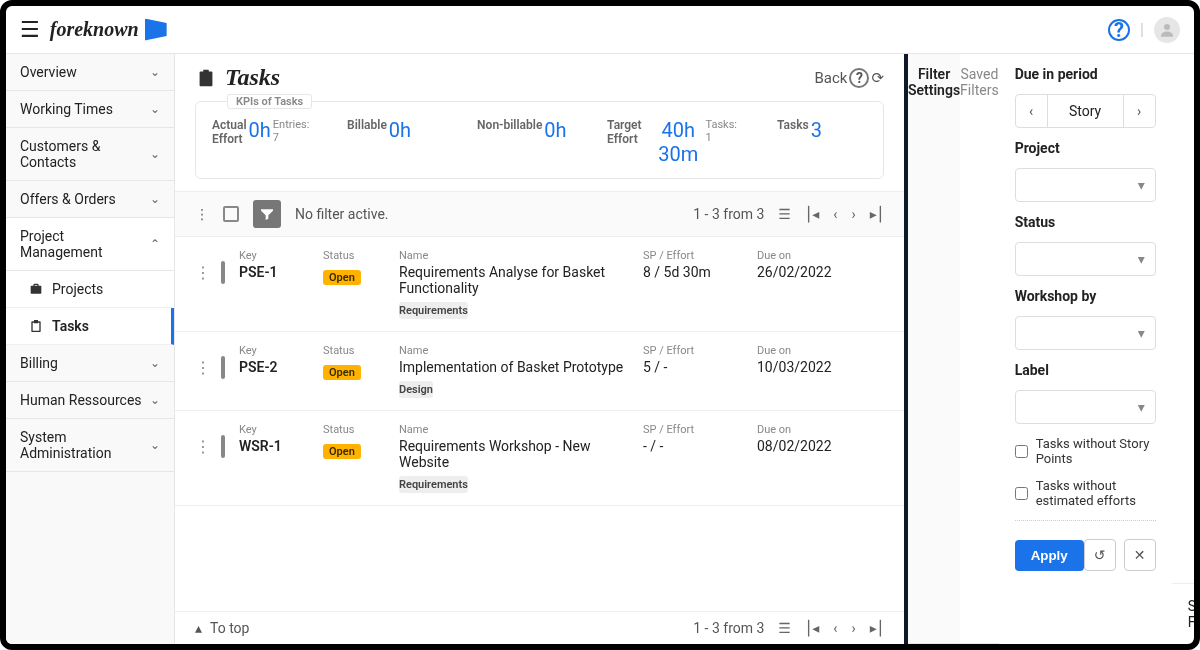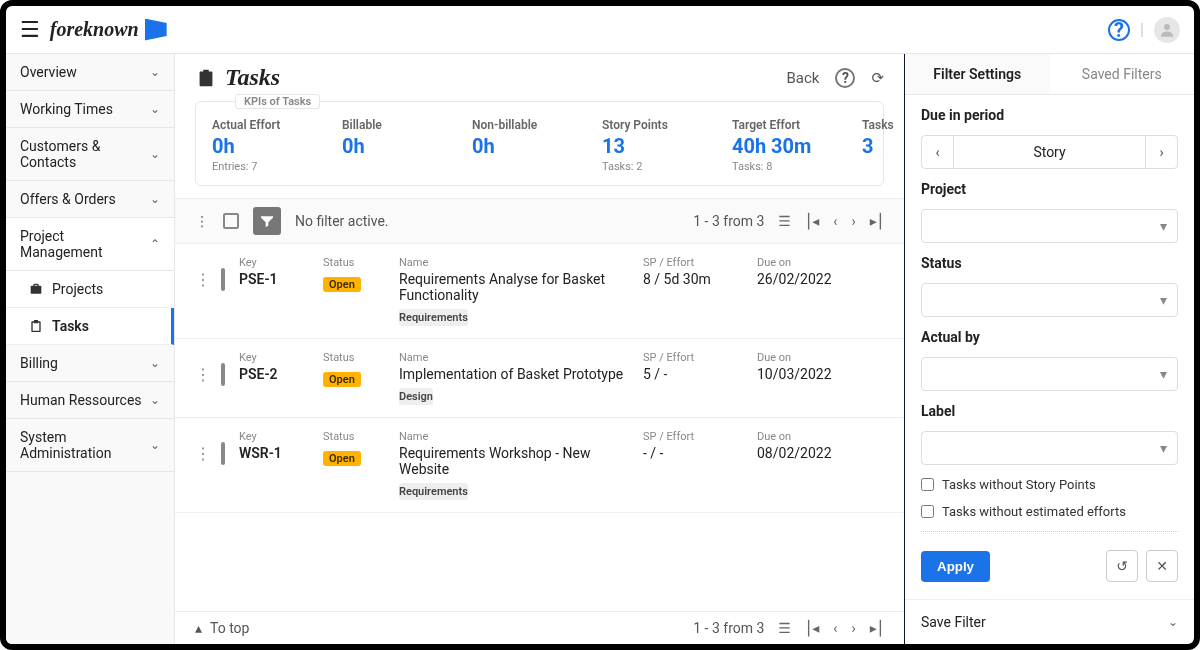--- a/index.html
+++ b/index.html
@@ -18,28 +18,28 @@
   .sidebar { width:169px; border-right:1px solid #e6e6e6; background:#f9f9fa; display:flex; flex-direction:column; font-size:14px; }
   .nav-item { display:flex; align-items:center; justify-content:space-between; padding:10px 14px; border-bottom:1px solid #e6e6e6; cursor:pointer; background:#f9f9fa;}
   .nav-sub { display:flex; align-items:center; gap:8px; padding:10px 14px 10px 22px; cursor:pointer; background:#fff; border-bottom:1px solid #eee; border-right:3px solid transparent;}
   .nav-sub.active { border-right:3px solid #1a73e8; font-weight:600; }
   .chev { font-size:12px; color:#666;}
   
   .main { flex:1; display:flex; overflow:hidden; }
   .content { flex:1; display:flex; flex-direction:column; overflow:hidden; }
   .page-header { display:flex; align-items:center; justify-content:space-between; padding:10px 20px 6px; }
   .page-title { font-family: Georgia, serif; font-style: italic; font-weight:700; font-size:24px; display:flex; align-items:center; gap:8px;}
-  .page-actions { display:flex; align-items:center; gap:16px; color:#555; font-size:15px;}
+  .page-actions { display:flex; align-items:center; gap:2px; color:#555; font-size:15px;}
   .page-actions .icon { cursor:pointer; }
   .kpi-box { margin:4px 20px 12px; border:1px solid #e6e6e6; border-radius:6px; padding:10px 16px 12px; position:relative; }
-  .kpi-title { position:absolute; top:-8px; left:39px; background:#fff; padding:0 8px; font-size:11px; color:#888; font-weight:600; border:1px solid #e6e6e6; border-radius:3px;}
+  .kpi-title { position:absolute; top:-8px; left:31px; background:#fff; padding:0 8px; font-size:11px; color:#888; font-weight:600; border:1px solid #e6e6e6; border-radius:3px;}
   .kpi-row { display:flex; gap:40px; padding-top:6px;}
-  .kpi-col { display:flex; flex-direction:column; gap:2px; min-width:90px;}
+  .kpi-col { display:flex; flex-direction:row; gap:2px; min-width:90px;}
   .kpi-label { font-size:12px; color:#666; font-weight:600;}
-  .kpi-value { font-size:20px; color:#1a73e8; font-weight:700;}
+  .kpi-value { font-size:20px; color:#1a73e8; font-weight:400;text-align:center;}
   .kpi-sub { font-size:11px; color:#888;}
   .search-row { display:flex; gap:14px; padding:0 20px 10px; align-items:center;}
   .search-input { flex:1; border:1px solid #ddd; border-radius:4px; padding:9px 12px; font-size:14px; color:#888;}
   .btn-new { background:#1a73e8; color:#fff; border:none; padding:9px 16px; border-radius:4px; font-weight:600; font-size:14px; cursor:pointer; display:flex; align-items:center; gap:6px;}
   .list-toolbar { display:flex; align-items:center; justify-content:space-between; padding:8px 20px; border-top:1px solid #eee; border-bottom:1px solid #eee; color:#555; font-size:14px; background:#fafafa;}
   .tb-left, .tb-right { display:flex; align-items:center; gap:14px;}
   .tb-icon { cursor:pointer; color:#666;}
   .filter-btn { background:#777; color:#fff; width:28px; height:28px; border-radius:3px; display:flex; align-items:center; justify-content:center; cursor:pointer;}
   .checkbox { width:16px; height:16px; border:2px solid #888; border-radius:2px; cursor:pointer;}
   .task-list { flex:1; overflow:auto; }
@@ -52,21 +52,21 @@
   .col-sp { width:100px;}
   .col-due { width:90px;}
   .cell-label { font-size:11px; color:#888; margin-bottom:2px;}
   .cell-value { font-size:14px; color:#222; font-weight:600;}
   .cell-text { font-size:14px; color:#222;}
   .chip { display:inline-block; background:#eee; color:#444; font-size:11px; padding:2px 0; border-radius:3px; margin-top:6px; font-weight:600;}
   .chip.open { background:#ffb300; color:#3a2b00; font-size:11px; padding:1px 6px;}
   .list-footer { display:flex; align-items:center; justify-content:space-between; padding:8px 20px; border-top:1px solid #eee; color:#555; font-size:14px;}
   .totop { display:flex; align-items:center; gap:8px; cursor:pointer;}
   
-  .filters { width:290px; border-left:1px solid #0f172a; display:flex; flex-direction:column; font-size:14px; overflow:auto;}
+  .filters { width:290px; border-left:4px solid #0f172a; display:flex; flex-direction:row; font-size:14px; overflow:auto;}
   .filter-tabs { display:flex; }
   .filter-tab { flex:1; text-align:center; padding:12px 0; font-size:14px; color:#888; border-bottom:1px solid #e6e6e6; cursor:pointer;}
   .filter-tab.active { color:#222; font-weight:600; background:#fafafa;}
   .filter-body { padding:12px 16px; display:flex; flex-direction:column; gap:12px;}
   .flabel { font-weight:700; font-size:14px;}
   .period-nav { display:flex; border:1px solid #ddd; border-radius:4px; overflow:hidden;}
   .period-btn { width:32px; display:flex; align-items:center; justify-content:center; border-right:1px solid #ddd; cursor:pointer; color:#555;}
   .period-btn:last-child { border-right:none; border-left:1px solid #ddd;}
   .period-label { flex:1; text-align:center; padding:8px 0;}
   .select { border:1px solid #ddd; border-radius:4px; padding:8px 10px; color:#888; display:flex; align-items:center; justify-content:flex-end; cursor:pointer;}
@@ -177,28 +177,23 @@
               </div>
             <div class="kpi-col">
                 <span class="kpi-label">Billable</span>
                 <span class="kpi-value">0h</span>
               </div>
             <div class="kpi-col">
                 <span class="kpi-label">Non-billable</span>
                 <span class="kpi-value">0h</span>
               </div>
             <div class="kpi-col">
-                <span class="kpi-label">Story Points</span>
-                <span class="kpi-value">13</span>
-                <span class="kpi-sub">Tasks: 2</span>
-              </div>
-            <div class="kpi-col">
                 <span class="kpi-label">Target Effort</span>
                 <span class="kpi-value">40h 30m</span>
-                <span class="kpi-sub">Tasks: 8</span>
+                <span class="kpi-sub">Tasks: 1</span>
               </div>
             <div class="kpi-col">
                 <span class="kpi-label">Tasks</span>
                 <span class="kpi-value">3</span>
               </div>
           </div>
         </div>
 
 
         <div class="list-toolbar">
@@ -311,21 +306,21 @@
           <div class="flabel">Project</div>
           <div class="select">
               <span>▾</span>
             </div>
 
           <div class="flabel">Status</div>
           <div class="select">
               <span>▾</span>
             </div>
 
-          <div class="flabel">Actual by</div>
+          <div class="flabel">Workshop by</div>
           <div class="select">
               <span>▾</span>
             </div>
 
           <div class="flabel">Label</div>
           <div class="select">
               <span>▾</span>
             </div>
 
           <label class="check-line">

